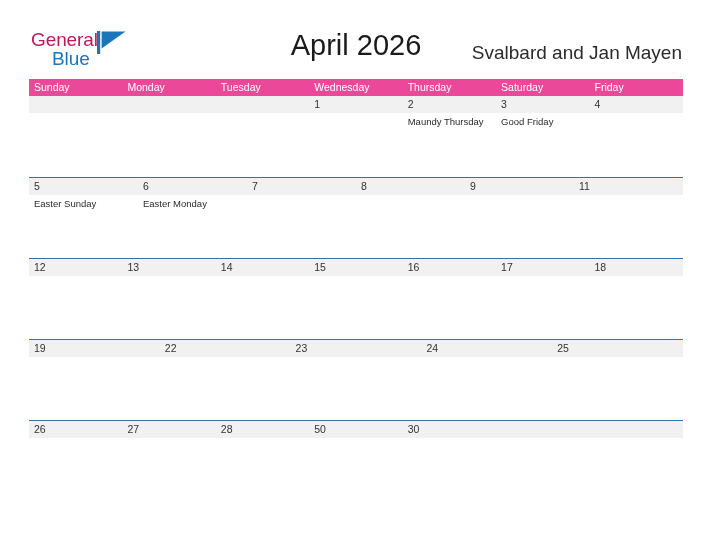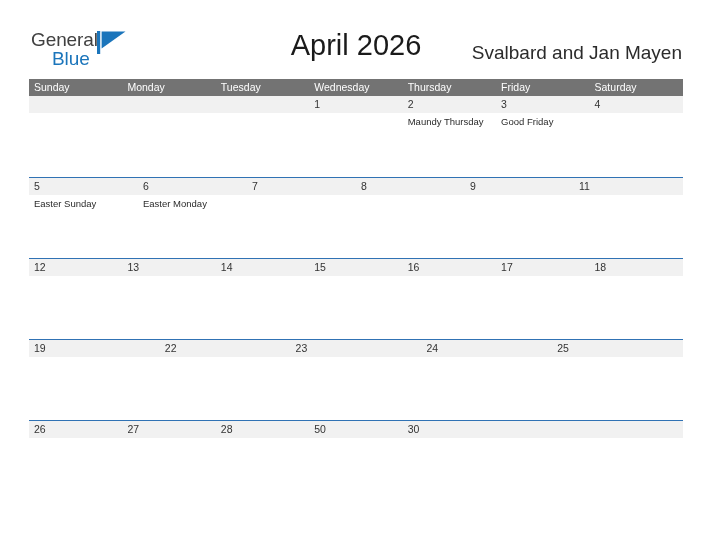--- a/index.html
+++ b/index.html
@@ -36,21 +36,21 @@
     top: 29px;
     width: 105px;
     height: 42px;
   }
   .logo-general {
     position: absolute;
     left: 0;
     top: 0;
     font-size: 19px;
     letter-spacing: -0.1px;
-    color: #404040;
+    color: #be185d;
     line-height: 22px;
     white-space: nowrap;
   }
   .logo-blue {
     position: absolute;
     left: 21px;
     top: 19px;
     font-size: 19px;
     letter-spacing: -0.1px;
     color: #1b75bb;
@@ -93,21 +93,21 @@
     position: absolute;
     left: 29px;
     top: 79px;
     width: 654px;
   }
 
   .weekday-row {
     display: flex;
     width: 654px;
     height: 17px;
-    background: #737373;
+    background: #ec4899;
   }
   .weekday-cell {
     flex: 1 1 0;
     color: #ffffff;
     font-size: 10.5px;
     line-height: 17px;
     padding-left: 5px;
     box-sizing: border-box;
     white-space: nowrap;
     overflow: hidden;
@@ -188,22 +188,22 @@
   </div>
 
   <div class="calendar">
 
     <div class="weekday-row">
       <div class="weekday-cell">Sunday</div>
       <div class="weekday-cell">Monday</div>
       <div class="weekday-cell">Tuesday</div>
       <div class="weekday-cell">Wednesday</div>
       <div class="weekday-cell">Thursday</div>
+      <div class="weekday-cell">Saturday</div>
       <div class="weekday-cell">Friday</div>
-      <div class="weekday-cell">Saturday</div>
     </div>
 
     <div id="weeks-container">
         <div class="week-row">
           <div class="week-band"></div>
           <div class="week-cells">
             <div class="day-cell empty">
               <div class="day-number"></div>
             </div>
             <div class="day-cell empty">

